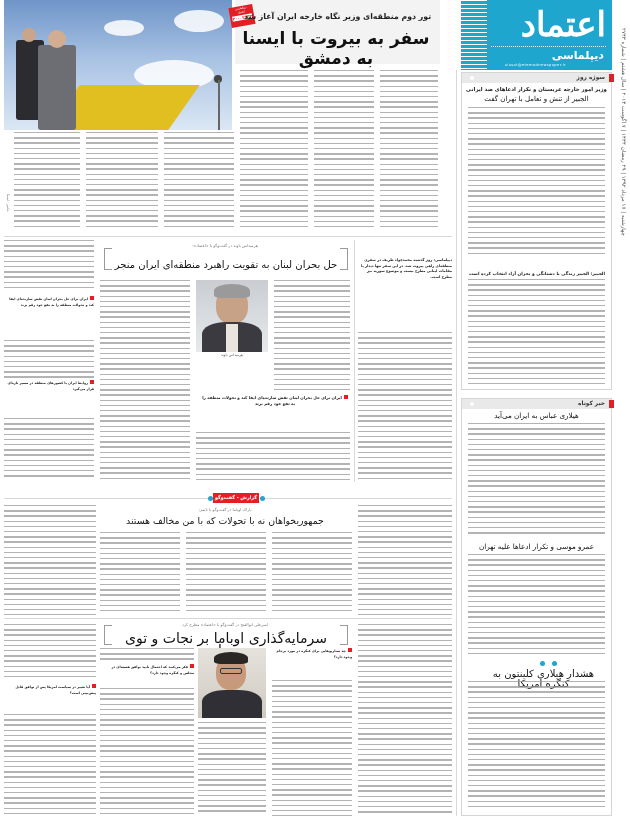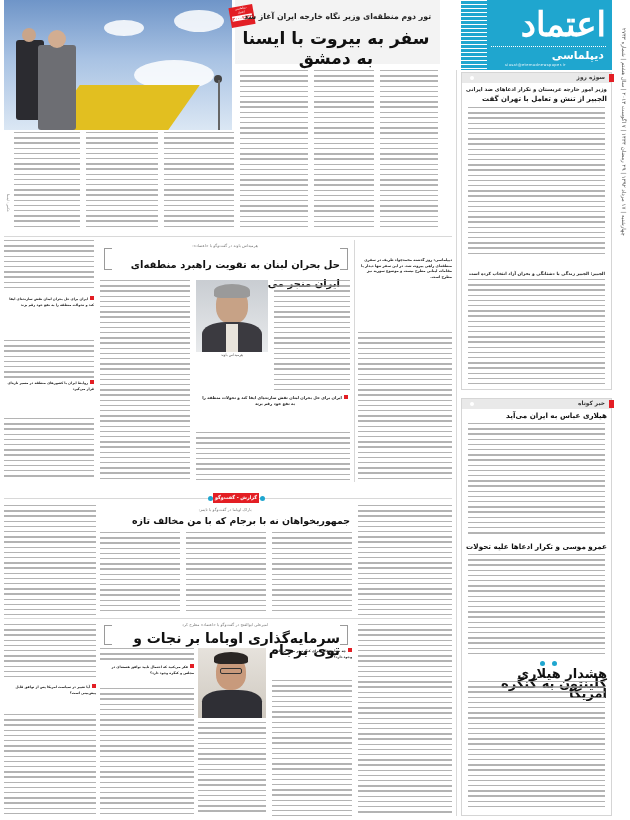--- a/index.html
+++ b/index.html
@@ -23,21 +23,21 @@
 #dateline{right:3px;top:28px;width:12px;height:270px;writing-mode:vertical-rl;font-size:5.5px;color:#555;text-align:left}
 
 
 .sidebox{position:absolute;border:1px solid #d5d5d5}
 .sidebox-head{position:absolute;left:0;right:0;top:0;height:10px;background:#e9e9e9}
 .sidebox-head .lbl{position:absolute;right:6px;top:1px;font-size:5.8px;font-weight:bold;color:#333}
 .sidebox-head .mark{position:absolute;right:-3px;top:1px;width:5px;height:8px;background:#e31e24}
 .sidebox-head .dot{position:absolute;left:8px;top:3px;width:4px;height:4px;border-radius:50%;background:#fff}
 
 .sub-hl{font-size:6.2px;font-weight:bold;color:#222;text-align:center;line-height:8px}
-.main-hl{font-size:8.2px;font-weight:bold;color:#111;line-height:10px}
+.main-hl{font-size:8.2px;font-weight:normal;color:#111;text-align:center;line-height:10px}
 
 
 #photo-top{left:4px;top:0;width:228px;height:130px;overflow:hidden;background:linear-gradient(#6f95c8 0%,#a8c2e3 45%,#dbe7f4 100%)}
 .cloud{position:absolute;background:#fff;border-radius:50%;opacity:.85}
 .stair{position:absolute;background:#e2bf20;transform:skewX(-35deg)}
 .person{position:absolute;border-radius:3px}
 #badge{left:230px;top:6px;width:24px;height:20px;background:#e31e24;transform:rotate(-10deg);color:#fff;font-size:3px;text-align:center;line-height:3.6px;padding-top:1px}
 #badge .num{display:block;background:#fff;color:#e31e24;font-size:4px;font-weight:bold;margin:1px 2px 0 2px;line-height:5px}
 #top-head-bg{left:235px;top:0;width:205px;height:64px;background:#f3f3f3}
 #top-kicker{left:240px;top:12px;width:195px;font-size:7.8px;font-weight:bold;color:#222;text-align:center}
@@ -81,25 +81,25 @@
 </div>
 
 <div class="sidebox" style="left:461px;top:398px;width:151px;height:418px">
   <div class="sidebox-head">
     <span class="mark"></span>
     <span class="lbl">خبر کوتاه</span>
     <span class="dot"></span>
   </div>
   <div class="abs main-hl" style="left:4px;right:4px;top:12px;font-size:7.2px">هیلاری عباس به ایران می‌آید</div>
   <div class="abs lines" style="left:6px;right:6px;top:24px;height:114px"></div>
-  <div class="abs main-hl" style="left:4px;right:4px;top:143px;font-size:7.2px">عمرو موسی و تکرار ادعاها علیه تحولات</div>
+  <div class="abs main-hl" style="left:4px;right:4px;top:143px;font-size:7.2px">عمرو موسی و تکرار ادعاها علیه تهران</div>
   <div class="abs lines" style="left:6px;right:6px;top:155px;height:100px"></div>
   <div class="teal-dot" style="left:78px;top:262px"></div>
   <div class="teal-dot" style="left:90px;top:262px"></div>
-  <div class="abs main-hl" style="left:18px;right:4px;top:270px;font-size:13px">هشدار هیلاری کلینتون به کنگره امریکا</div>
+  <div class="abs main-hl" style="left:18px;right:4px;top:270px;font-size:10px">هشدار هیلاری کلینتون به کنگره امریکا</div>
   <div class="abs lines" style="left:6px;right:6px;top:282px;height:128px"></div>
 </div>
 
 <div class="abs" id="photo-top">
   <div class="cloud" style="left:130px;top:60px;width:80px;height:30px"></div>
   <div class="cloud" style="left:170px;top:10px;width:50px;height:22px"></div>
   <div class="cloud" style="left:100px;top:20px;width:40px;height:16px"></div>
   <div class="stair" style="left:60px;top:85px;width:120px;height:45px"></div>
   <div class="person" style="left:12px;top:40px;width:28px;height:80px;background:#2b2b30"></div>
   <div class="person" style="left:18px;top:28px;width:14px;height:14px;background:#c9a58a;border-radius:50%"></div>
@@ -154,21 +154,21 @@
 
 <div class="vline" style="left:354px;top:240px;height:242px"></div>
 <div class="abs qtext" style="left:358px;top:258px;width:94px;height:70px;font-size:3.6px">دیپلماسی: روز گذشته محمدجواد ظریف در سفری منطقه‌ای راهی بیروت شد. در این سفر تنها دیدار با مقامات لبنانی مطرح نیست و موضوع سوریه نیز مطرح است.</div>
 <div class="abs lines" style="left:358px;top:332px;width:94px;height:148px"></div>
 
 <div class="hline" style="left:4px;top:498px;width:448px"></div>
 <div class="teal-dot" style="left:208px;top:496px"></div>
 <div class="teal-dot" style="left:260px;top:496px"></div>
 <div class="abs tag-red" style="left:213px;top:493px;width:46px;height:10px">گزارش - گفت‌وگو</div>
 <div class="abs kicker-sm" style="left:100px;top:507px;width:250px">باراک اوباما در گفت‌وگو با تایمز:</div>
-<div class="abs main-hl" style="left:100px;top:515px;width:250px;font-size:9.4px;line-height:12px">جمهوریخواهان نه با برجام که با من مخالف تازه</div>
+<div class="abs main-hl" style="left:100px;top:515px;width:250px;font-size:9.4px;line-height:12px">جمهوریخواهان نه با تحولات که با من مخالف هستند</div>
 <div class="abs lines" style="left:4px;top:505px;width:92px;height:110px"></div>
 <div class="abs lines" style="left:100px;top:532px;width:80px;height:83px"></div>
 <div class="abs lines" style="left:186px;top:532px;width:80px;height:83px"></div>
 <div class="abs lines" style="left:272px;top:532px;width:80px;height:83px"></div>
 <div class="abs lines" style="left:358px;top:505px;width:94px;height:110px"></div>
 <div class="abs txt" style="left:358px;top:505px;width:94px;height:0">باراک اوباما، رئیس‌جمهوری امریکا در گفت‌وگویی با نیویورک‌تایمز گفت مخالفت جمهوریخواهان با توافق هسته‌ای بیش از آنکه به محتوای توافق مربوط باشد، به شخص او بازمی‌گردد.</div>
 
 <div class="hline" style="left:4px;top:618px;width:448px"></div>
 <div class="abs kicker-sm" style="left:100px;top:622px;width:250px">امیرعلی ابوالفتح در گفت‌وگو با «اعتماد» مطرح کرد</div>
 <div class="bracket" style="left:340px;top:625px;height:20px"></div>

